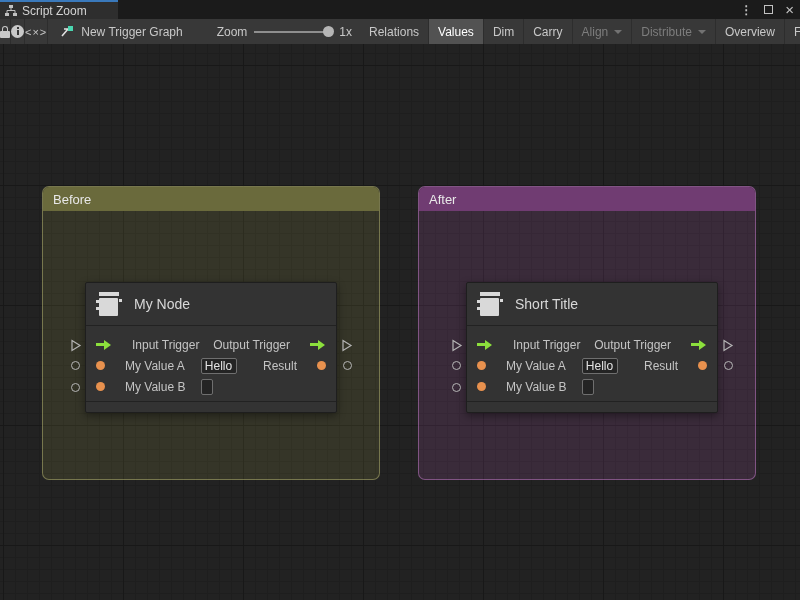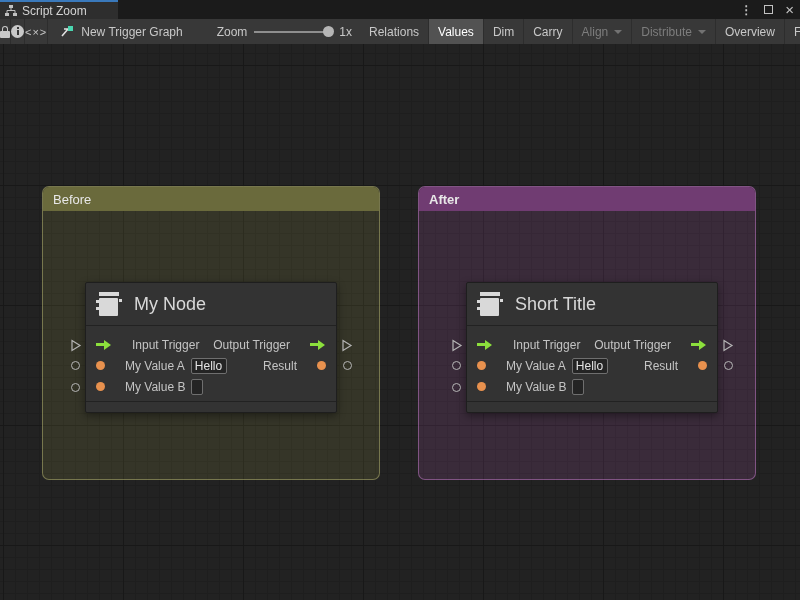--- a/index.html
+++ b/index.html
@@ -56,29 +56,29 @@
     background-size:120px 120px, 120px 120px, 12px 12px, 12px 12px;
     background-position:3px 21px, 3px 21px, 3px 9px, 3px 9px; }
 
   
   .group { position:absolute; width:338px; height:294px; border-radius:7px; border:1px solid; }
   .group-header { height:24px; border-radius:6px 6px 0 0; display:flex; align-items:center;
                   padding-left:10px; font-size:13px; color:#e8e8e8; }
   .group.before { left:42px; top:142px; background:rgba(150,150,70,0.17); border-color:rgba(185,185,115,0.5); }
   .group.before .group-header { background:#6a6a3c; }
   .group.after { left:418px; top:142px; background:rgba(175,90,180,0.17); border-color:rgba(200,125,205,0.5); }
-  .group.after .group-header { background:#703c72;font-weight:bold; }
+  .group.after .group-header { background:#703c72; }
 
   
   .node { position:absolute; width:252px; background:#333333; border:1px solid #1e1e1e;
           border-radius:2px; box-shadow:0 3px 8px rgba(0,0,0,0.4); }
   .node.n0 { left:85px; top:238px; }
   .node.n1 { left:466px; top:238px; }
   .node-header { height:43px; display:flex; align-items:center; gap:12px; padding:0 10px;
-                 border-bottom:1px solid #222222; font-size:18px; color:#d8d8d8; }
+                 border-bottom:1px solid #222222; font-size:14px; color:#d8d8d8; }
   .node-rows { padding:8px 10px 4px; }
   .node-row { height:21px; display:flex; align-items:center; font-size:12px; color:#c4c4c4; }
   .pgroup { display:flex; align-items:center; gap:20px; }
   .pright { margin-left:auto; }
   .node-footer { border-top:1px solid #222222; height:11px; }
 
   
   .unit-icon { position:relative; width:26px; height:24px; flex:none; }
   .unit-icon .utop { position:absolute; top:0; left:3px; width:20px; height:4px; background:#d9d9d9; }
   .unit-icon .ubody { position:absolute; top:6px; left:3px; width:19px; height:18px;
@@ -88,21 +88,21 @@
   .unit-icon .nub-r  { position:absolute; top:7px; right:0; width:3px; height:3px; background:#d9d9d9; }
 
   
   .flow-arrow { position:relative; width:16px; height:10px; flex:none; }
   .flow-arrow::before { content:""; position:absolute; left:0; top:3.5px; width:9px; height:3px; background:#8ce03c; }
   .flow-arrow::after  { content:""; position:absolute; left:8px; top:0;
                         border-left:7px solid #8ce03c; border-top:5px solid transparent;
                         border-bottom:5px solid transparent; }
   .dot { width:9px; height:9px; border-radius:50%; background:#e8914e; flex:none; }
   .vinput { height:16px; background:#242424; border:1px solid #6f6f6f; border-radius:2px;
-            color:#e2e2e2; font-size:12px; padding:0 3px; margin-left:6px;
+            color:#e2e2e2; font-size:12px; padding:0 3px; margin-left:16px;
             font-family:"Liberation Sans",sans-serif; }
   .vinput.w { width:36px; } .vinput.e { width:12px; }
 
   
   .ext { position:absolute; }
   .ext-circ { width:9px; height:9px; border:1px solid #b5b5b5; border-radius:50%; }
   .et-l { left:-16px; top:55px; } .ec-a-l { left:-15px; top:78px; } .ec-b-l { left:-15px; top:100px; }
   .et-r { right:-17px; top:55px; } .ec-r { right:-16px; top:78px; }
 </style>
 </head>

